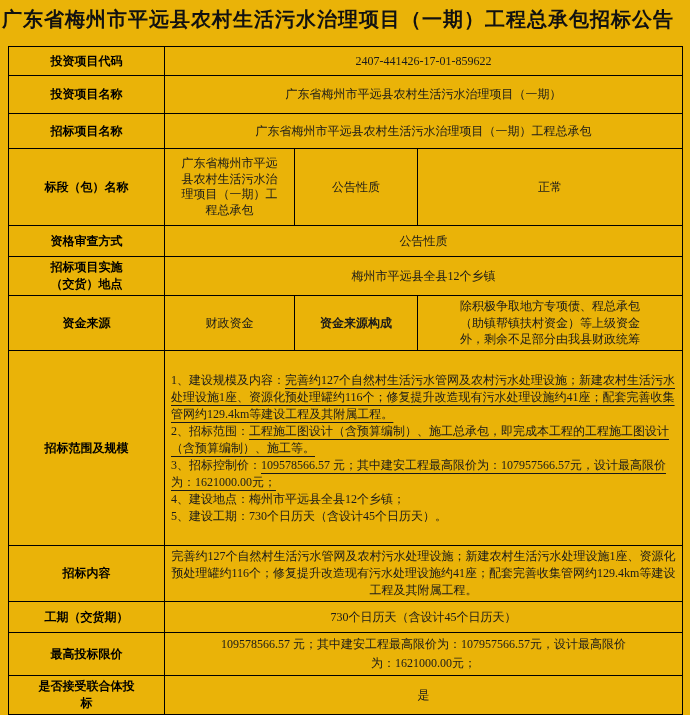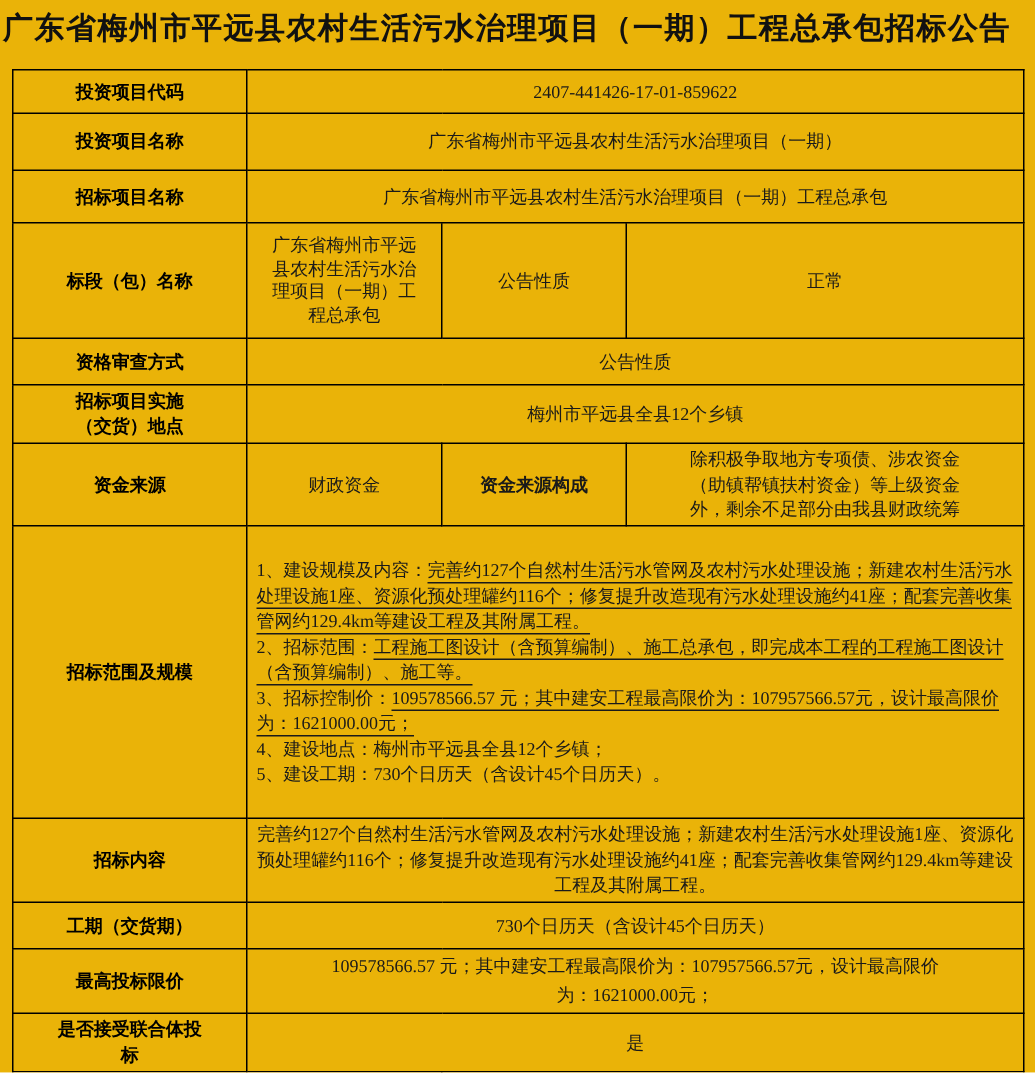--- a/index.html
+++ b/index.html
@@ -102,21 +102,21 @@
     <tr style="height:39px">
       <td class="lbl">招标项目实施
 （交货）地点</td>
       <td colspan="3">梅州市平远县全县12个乡镇</td>
     </tr>
 
     <tr style="height:55px">
       <td class="lbl">资金来源</td>
       <td>财政资金</td>
       <td class="comp-lbl">资金来源构成</td>
-      <td class="pre" style="line-height:16.5px">除积极争取地方专项债、涉农资金
+      <td class="pre" style="line-height:16.5px">除积极争取地方专项债、程总承包
 （助镇帮镇扶村资金）等上级资金
 外，剩余不足部分由我县财政统筹</td>
     </tr>
 
     <tr style="height:195px">
       <td class="lbl">招标范围及规模</td>
       <td colspan="3" class="scope-cell">
         <p><span>1、建设规模及内容：</span><span class="u">完善约127个自然村生活污水管网及农村污水处理设施；新建农村生活污水处理设施1座、资源化预处理罐约116个；修复提升改造现有污水处理设施约41座；配套完善收集管网约129.4km等建设工程及其附属工程。</span><span></span></p>
         <p><span>2、招标范围：</span><span class="u">工程施工图设计（含预算编制）、施工总承包，即完成本工程的工程施工图设计（含预算编制）、施工等。</span><span></span></p>
         <p><span>3、招标控制价：</span><span class="u">109578566.57 元；其中建安工程最高限价为：107957566.57元，设计最高限价为：1621000.00元；</span><span></span></p>

